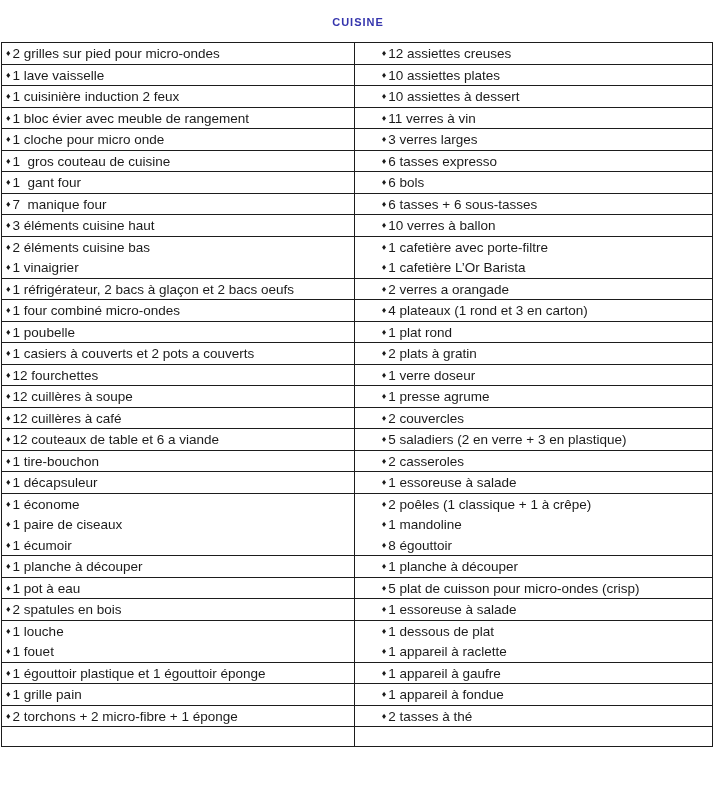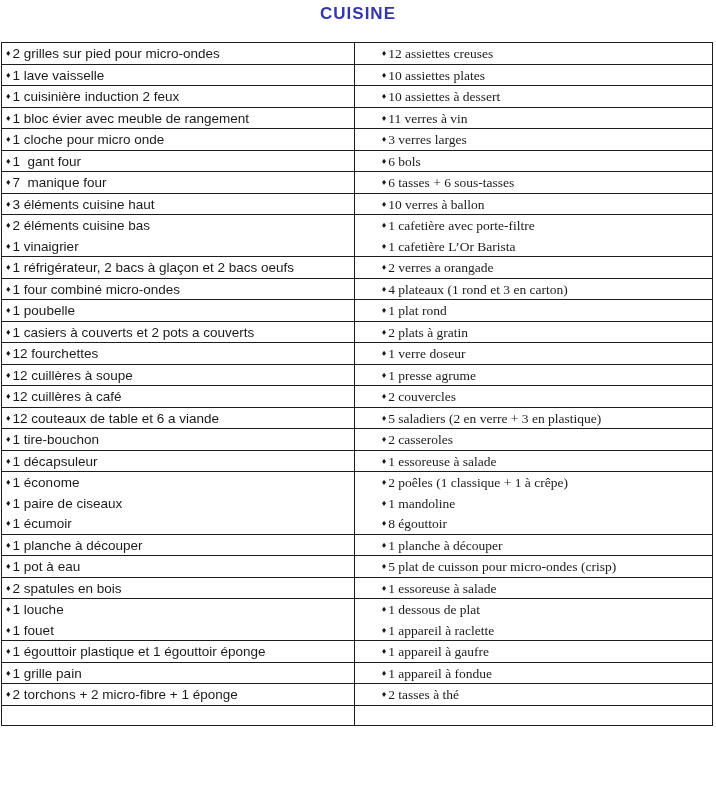--- a/index.html
+++ b/index.html
@@ -11,24 +11,24 @@
     background: #ffffff;
     font-family: "Liberation Sans", sans-serif;
   }
   .page {
     width: 716px;
     height: 800px;
     background: #ffffff;
     overflow: hidden;
   }
   .title {
-    padding-top: 4px;
+    padding-top: 16px;
     height: 42px;
     text-align: center;
-    font-size: 17px;
+    font-size: 11px;
     font-weight: bold;
     letter-spacing: 1px;
     color: #3535ad;
   }
   table.inv {
     border-collapse: collapse;
     table-layout: fixed;
     width: 712px;
     margin-left: 1px;
   }
@@ -41,21 +41,21 @@
   td.cell-left  { width: 49.6%; }
   td.cell-right { width: 50.4%; }
   .line {
     line-height: 20px;
     font-size: 13.5px;
     color: #1b1b1b;
     white-space: pre;
     overflow: hidden;
   }
   td.cell-left  .line { padding-left: 4px; }
-  td.cell-right .line { padding-left: 27px; font-family: Liberation Serif, serif; }
+  td.cell-right .line { padding-left: 27px; }
   .bullet {
     font-size: 9px;
     vertical-align: 1.5px;
     margin-right: 2px;
     color: #1b1b1b;
   }
 </style>
 </head>
 <body>
 
@@ -98,20 +98,28 @@
         <tr>
           <td class="cell-left">
             <div class="line"><span class="bullet">♦</span><span>1 cloche pour micro onde</span></div>
           </td>
           <td class="cell-right">
             <div class="line"><span class="bullet">♦</span><span>3 verres larges</span></div>
           </td>
         </tr>
         <tr>
           <td class="cell-left">
+            <div class="line"><span class="bullet">♦</span><span>1  gros couteau de cuisine</span></div>
+          </td>
+          <td class="cell-right">
+            <div class="line"><span class="bullet">♦</span><span>6 tasses expresso</span></div>
+          </td>
+        </tr>
+        <tr>
+          <td class="cell-left">
             <div class="line"><span class="bullet">♦</span><span>1  gant four</span></div>
           </td>
           <td class="cell-right">
             <div class="line"><span class="bullet">♦</span><span>6 bols</span></div>
           </td>
         </tr>
         <tr>
           <td class="cell-left">
             <div class="line"><span class="bullet">♦</span><span>7  manique four</span></div>
           </td>

